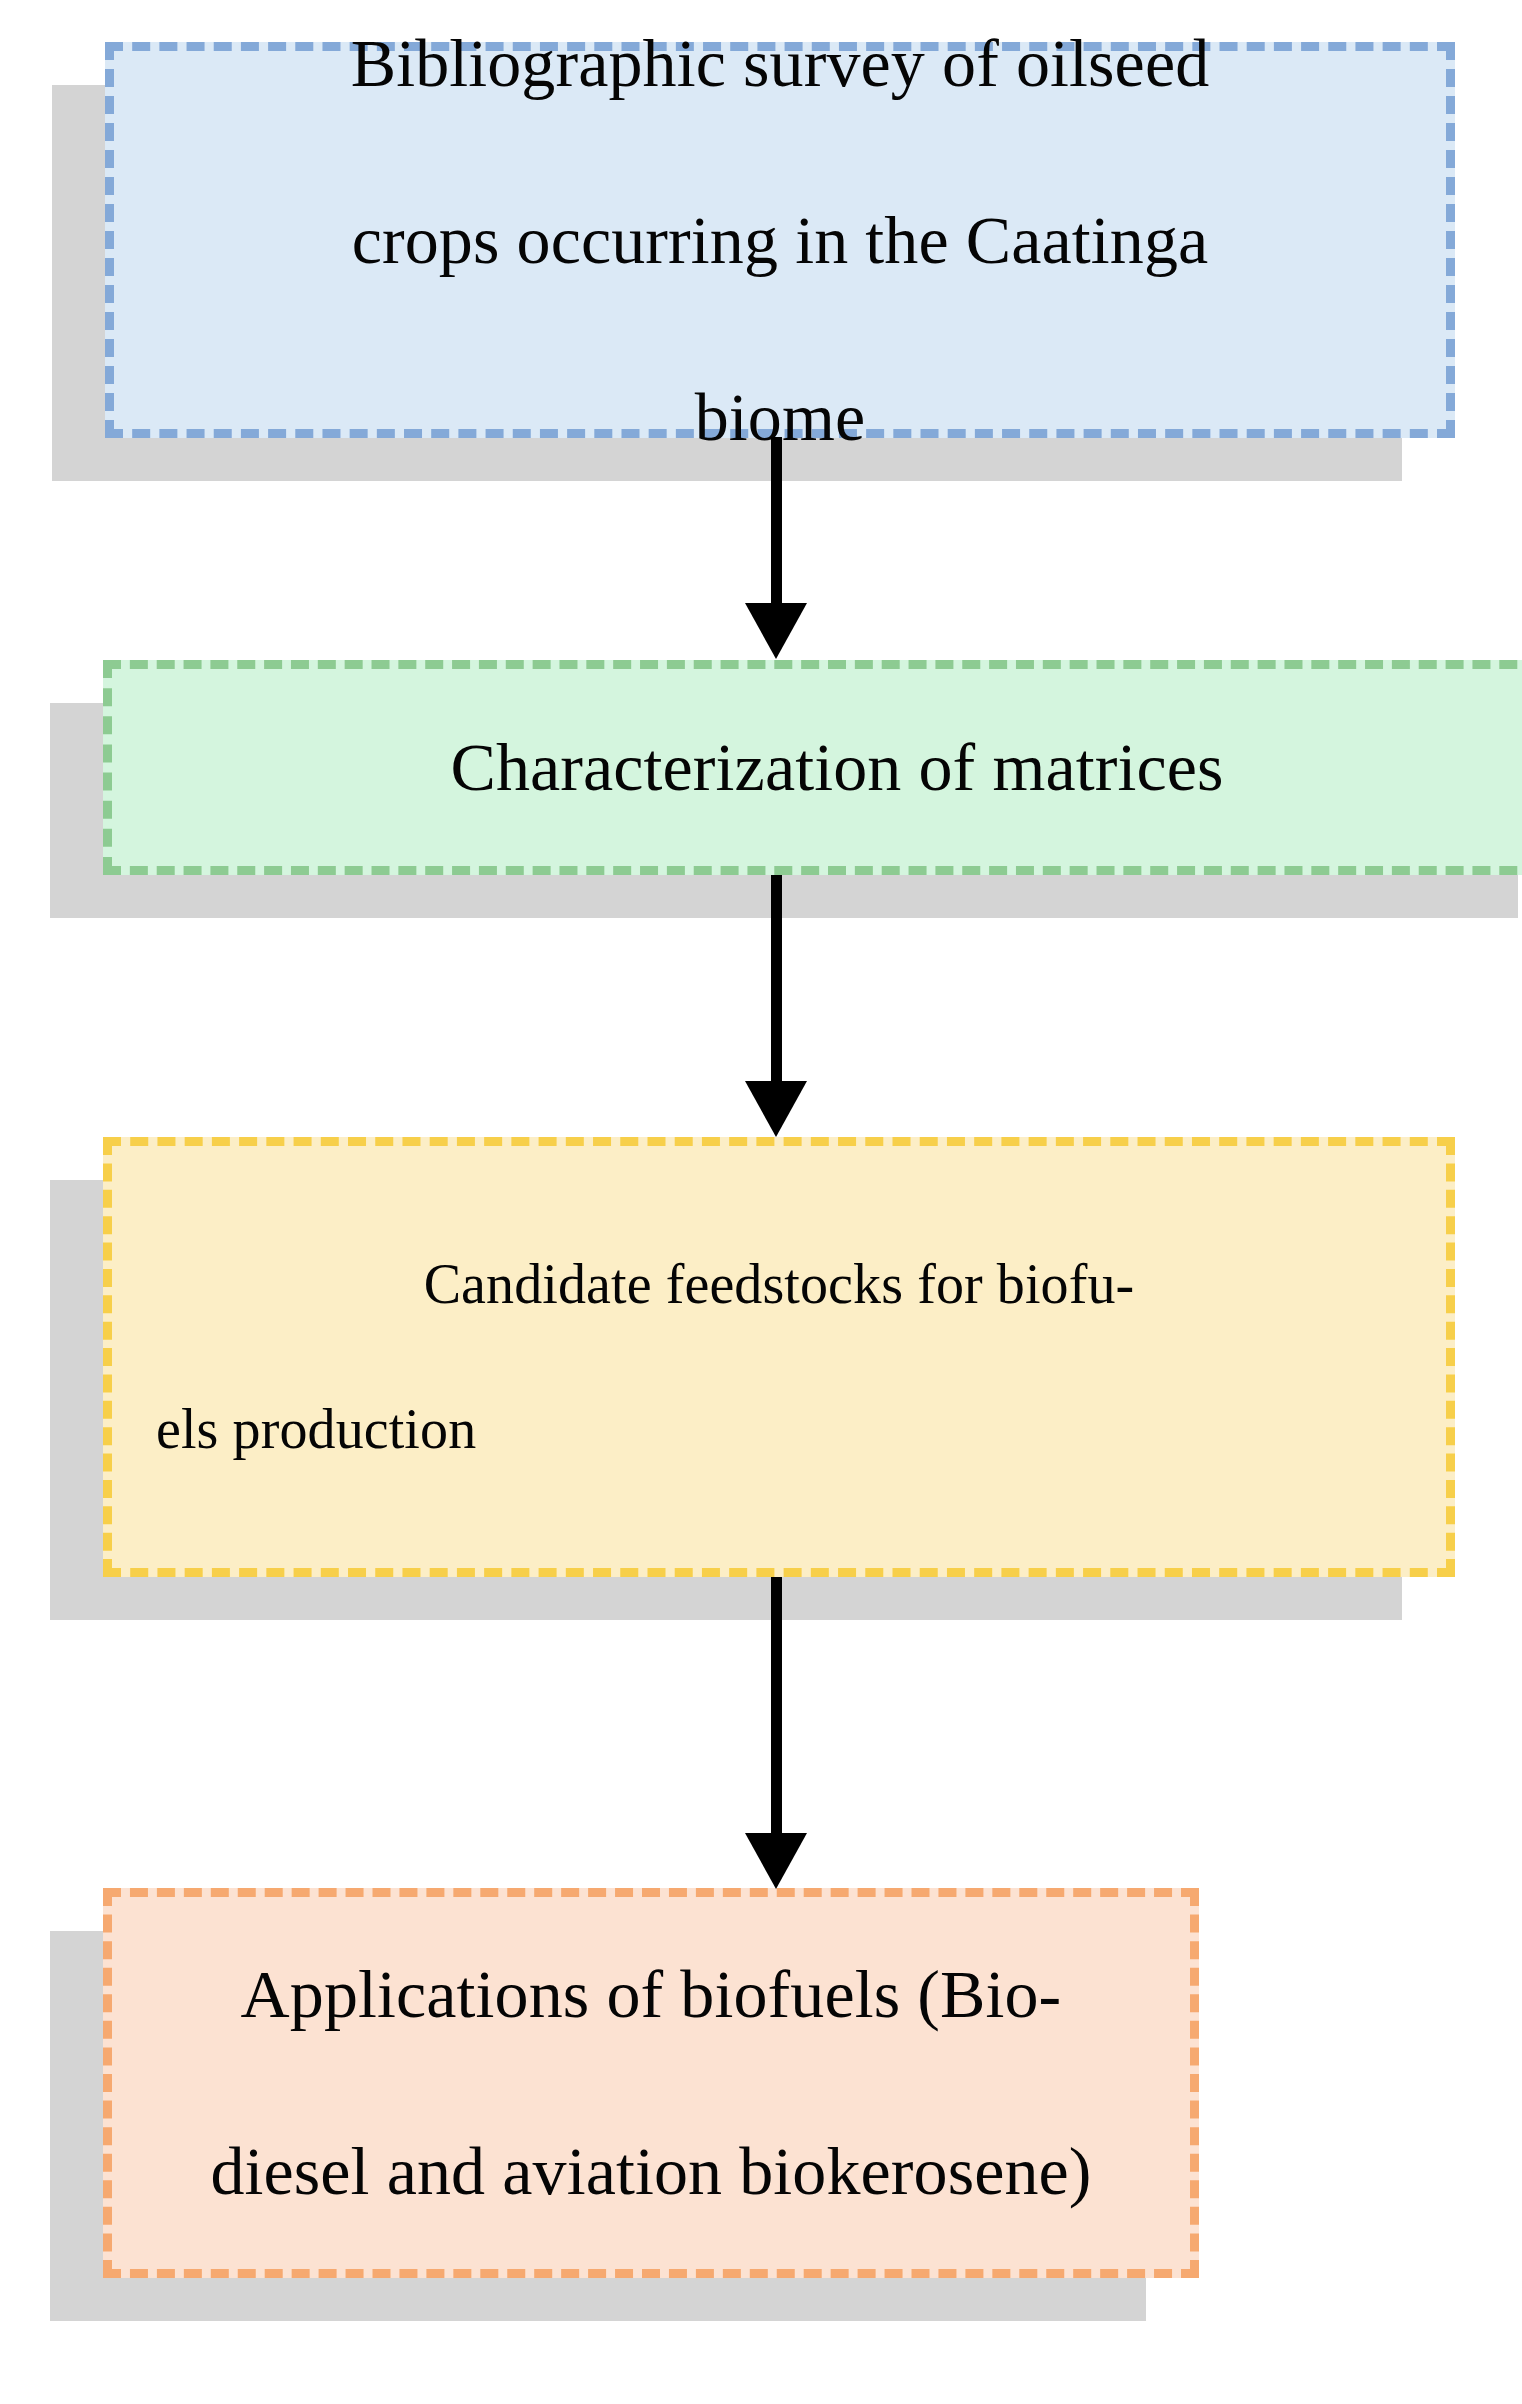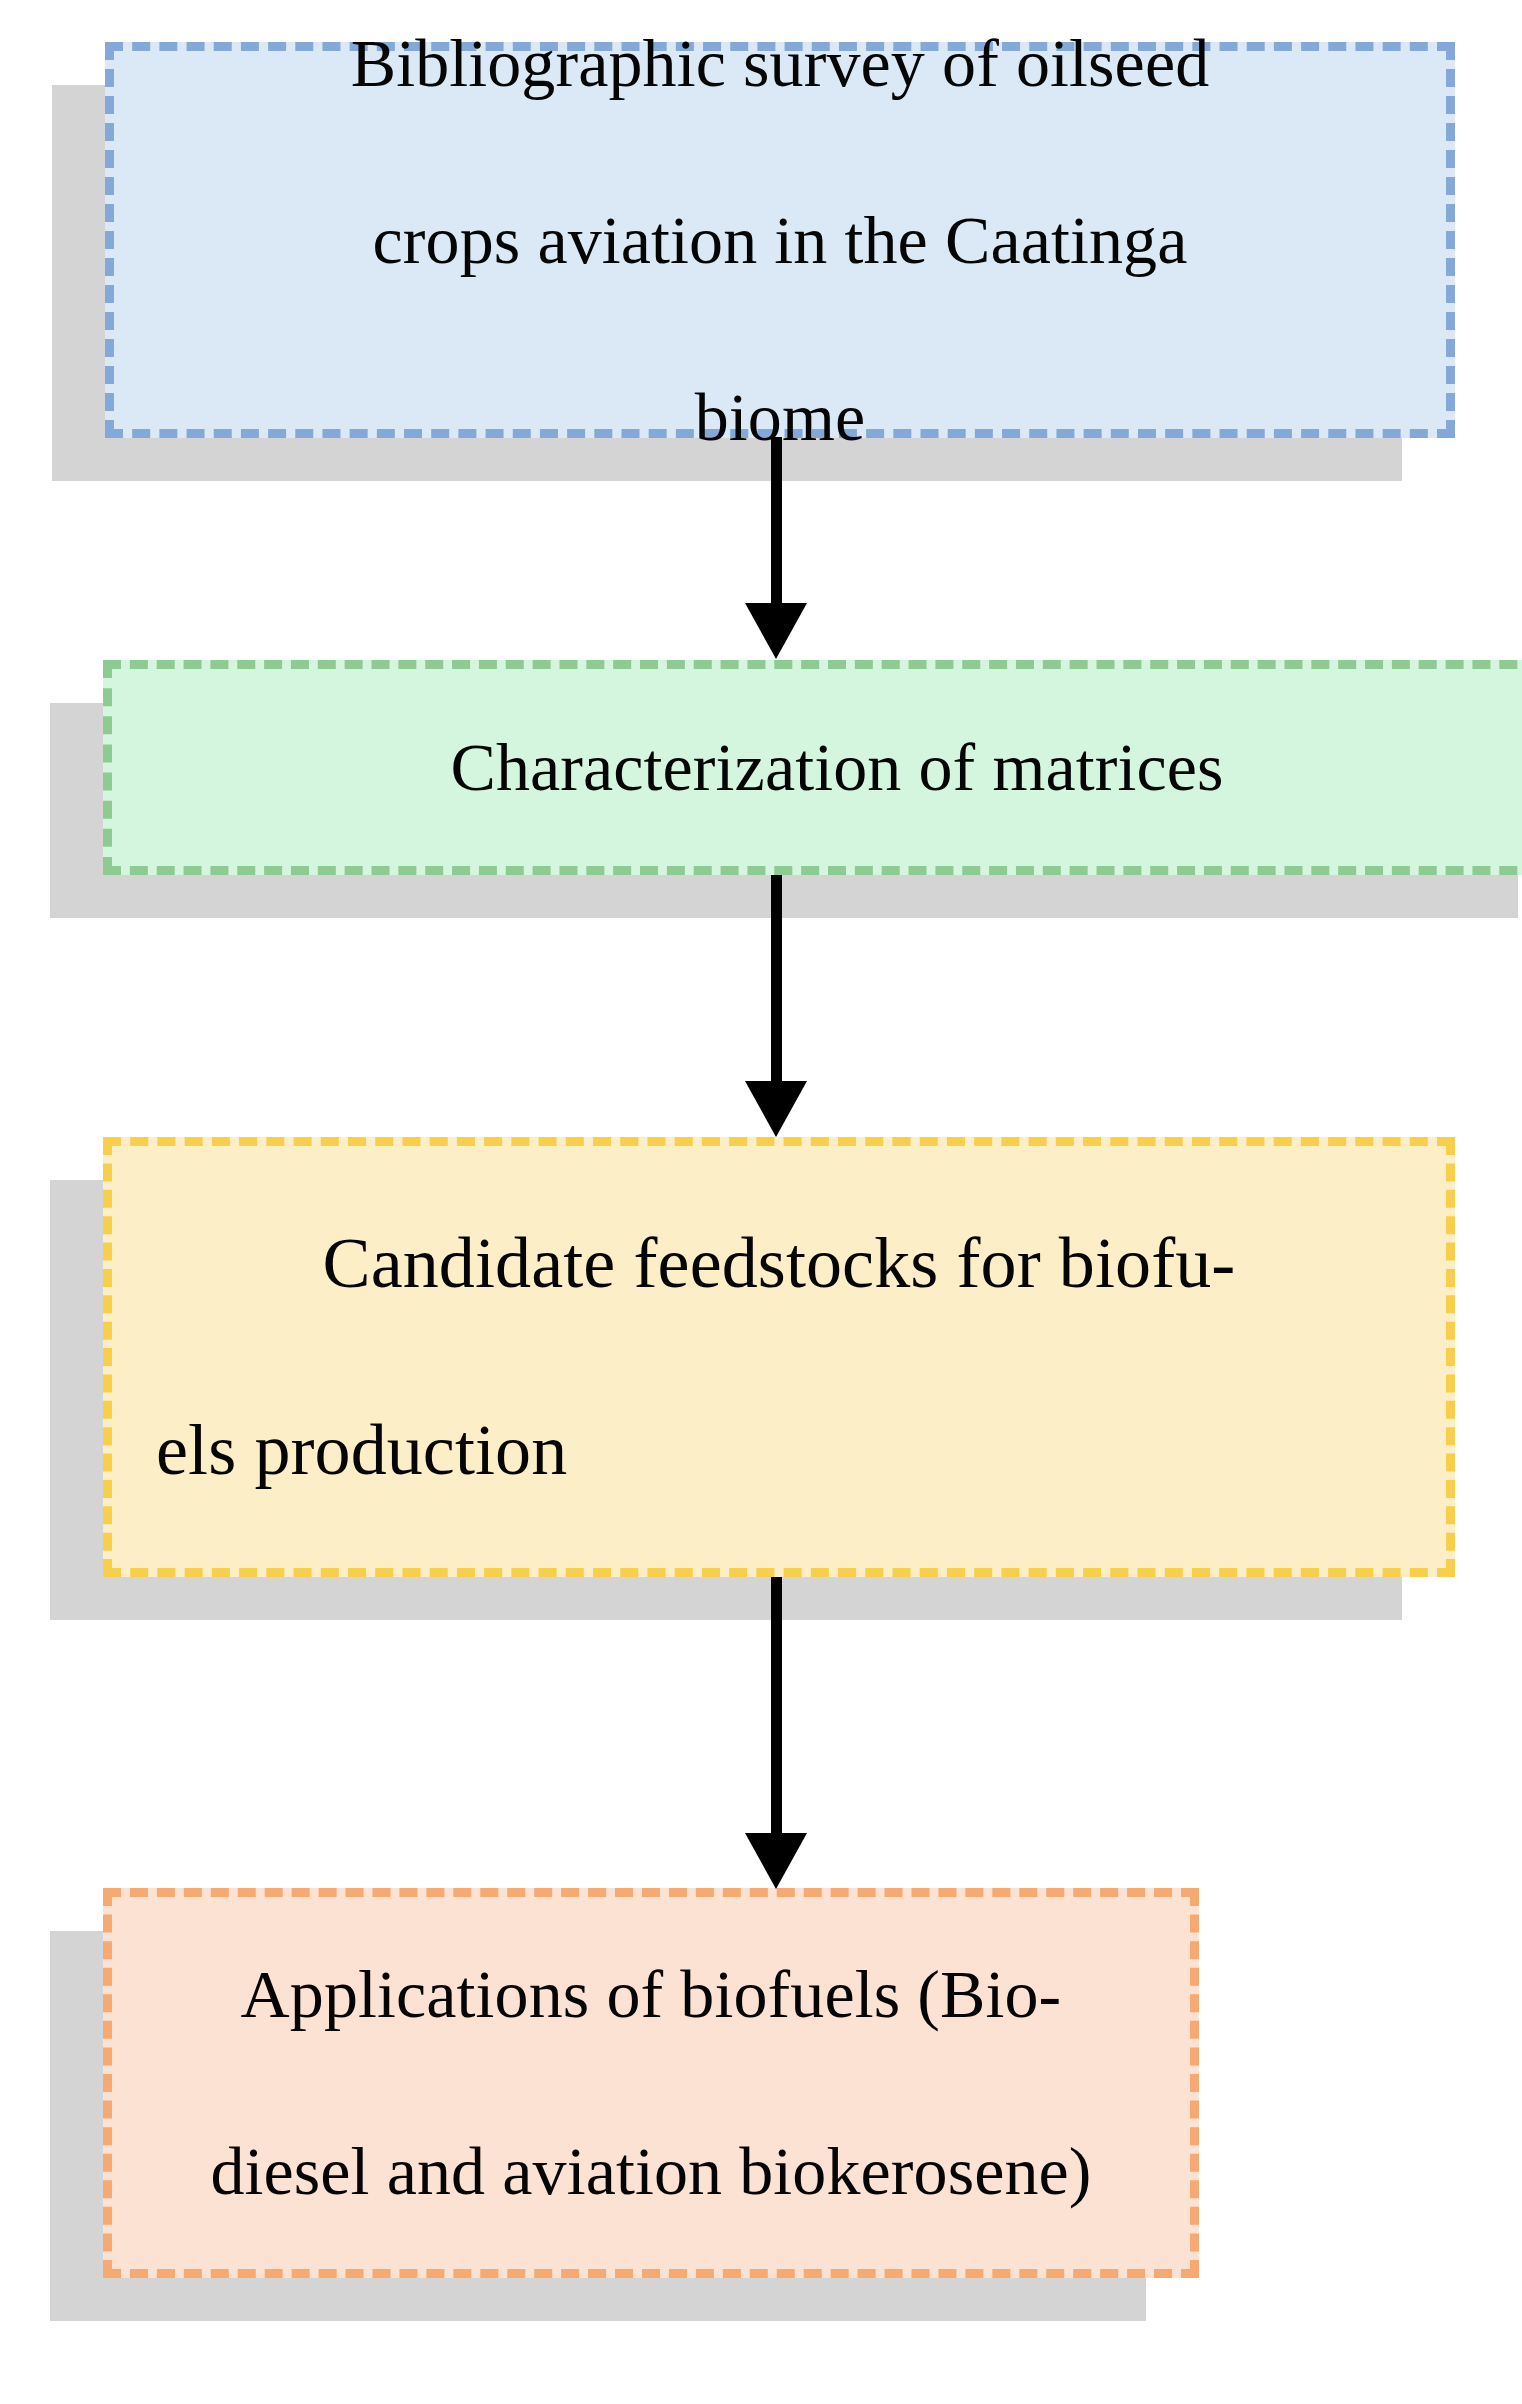--- a/index.html
+++ b/index.html
@@ -74,21 +74,21 @@
   }
   #node-characterization .node-label { font-size: 68px; padding: 0 40px; }
 
   #node-feedstocks {
     left: 103px; top: 1137px; width: 1352px; height: 440px;
   }
   #node-feedstocks .node-body {
     background: #fceec6;
     border: 9px dashed #f7cf4a;
   }
-  #node-feedstocks .node-label { font-size: 72px; padding: 0 44px; }
+  #node-feedstocks .node-label { font-size: 56px; padding: 0 44px; }
 
   #node-applications {
     left: 103px; top: 1888px; width: 1096px; height: 390px;
   }
   #node-applications .node-body {
     background: #fce2d2;
     border: 9px dashed #f6a970;
   }
   #node-applications .node-label { font-size: 68px; padding: 0 44px; }
 
@@ -136,21 +136,21 @@
 </head>
 <body>
 
 <div id="flow-root">
 
   <div class="node" id="node-survey">
     <div class="node-shadow"></div>
     <div class="node-body">
       <span class="node-label">
         <span class="ln">Bibliographic survey of oilseed</span>
-        <span class="ln">crops aviation in the Caatinga</span>
+        <span class="ln">crops occurring in the Caatinga</span>
         <span class="ln">biome</span>
       </span>
     </div>
   </div>
 
   <div class="arrow" id="arrow-1">
     <div class="shaft"></div>
     <div class="head"></div>
   </div>
 

